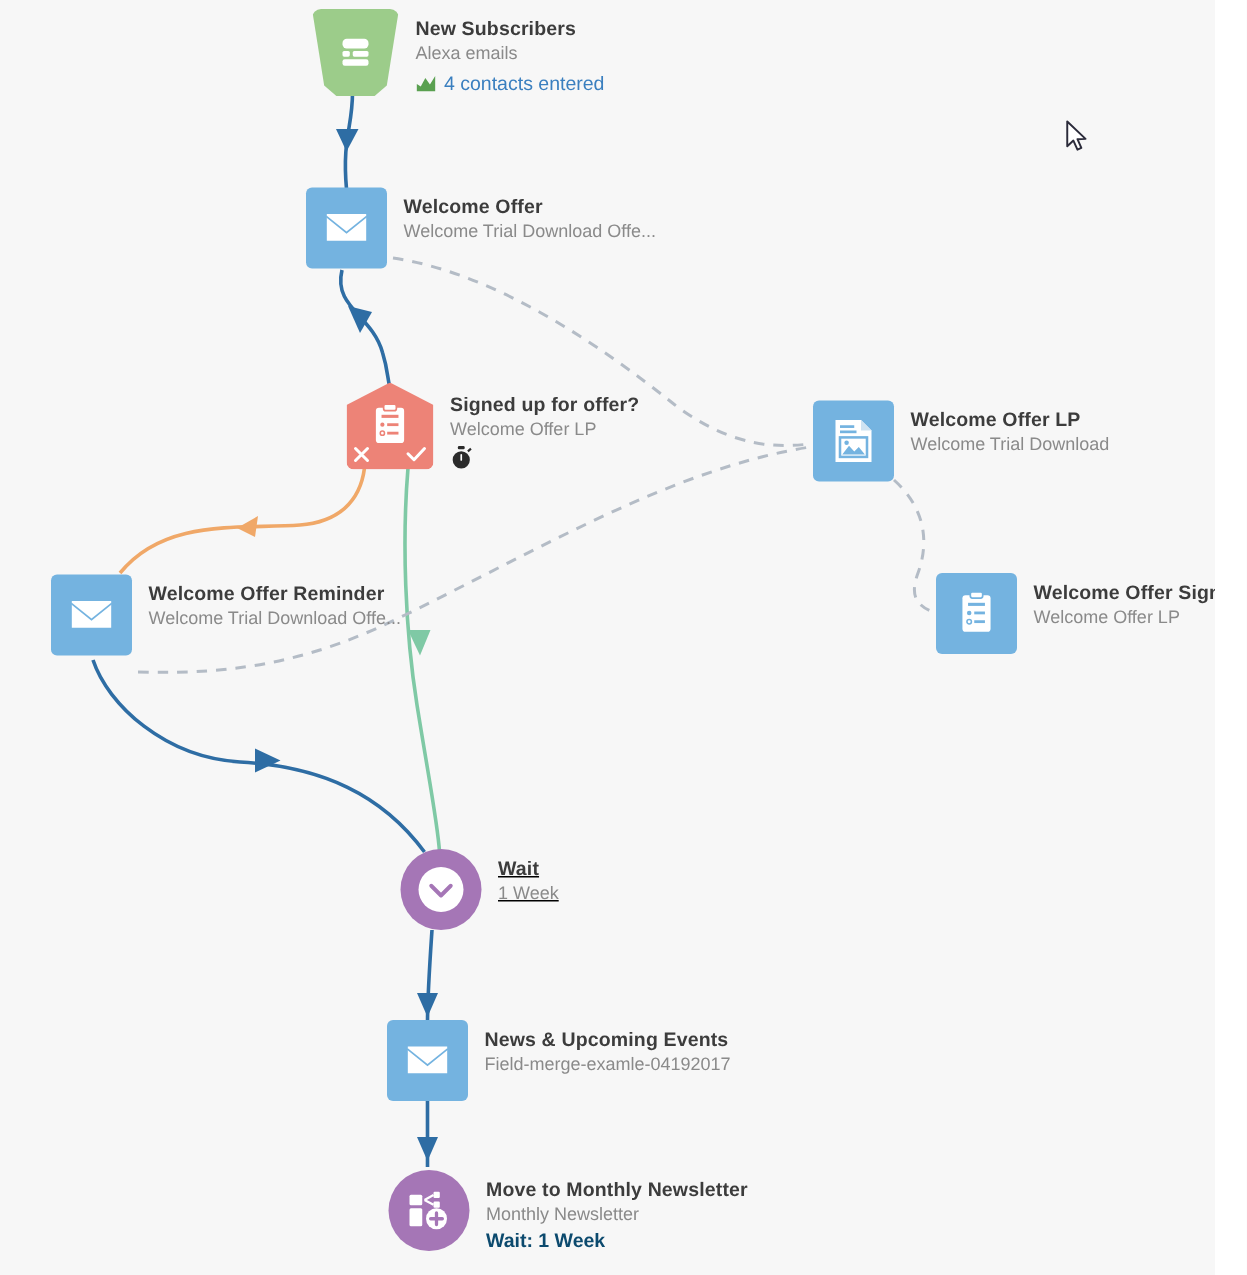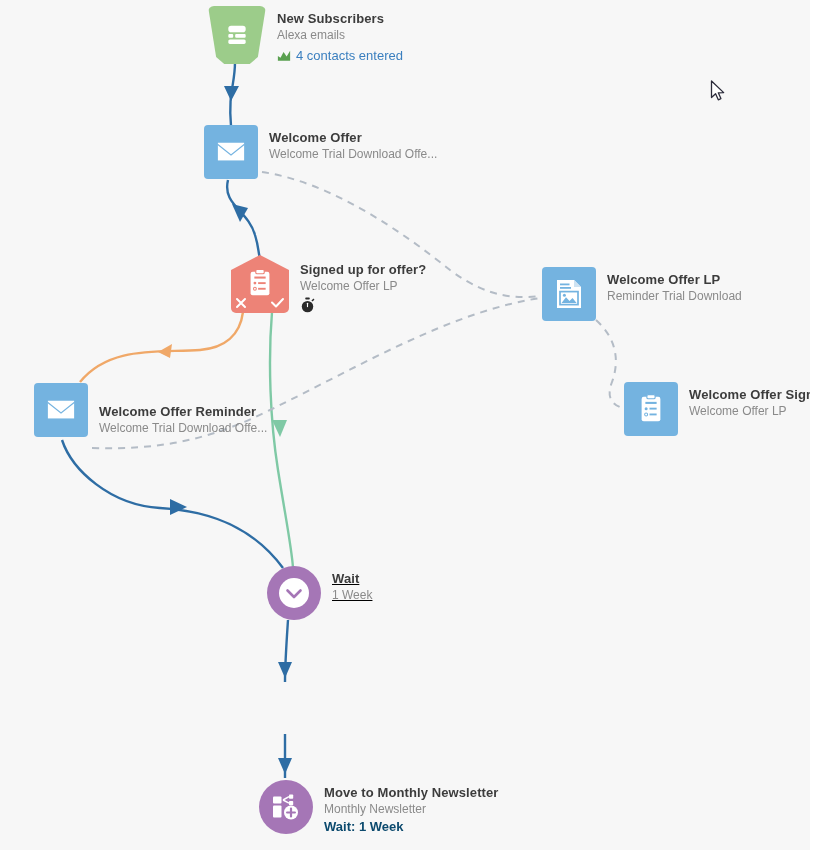--- a/index.html
+++ b/index.html
@@ -230,21 +230,21 @@
           <rect x="5" y="4.5" width="9.5" height="1.8" fill="#74b3e0"></rect>
           <rect x="5" y="8" width="11" height="1.8" fill="#74b3e0"></rect>
           <rect x="5" y="12.6" width="18" height="13" fill="none" stroke="#74b3e0" stroke-width="1.7"></rect>
           <path d="M6.5 24 L11 18.2 L14.5 22 L17.5 19 L21.6 24 Z" fill="#74b3e0"></path>
           <circle cx="9.4" cy="16.2" r="1.5" fill="#74b3e0"></circle>
         </svg>
       </div>
     </div>
     <div class="node-text">
       <div class="t-title">Welcome Offer LP</div>
-      <div class="t-sub">Reminder Trial Download</div>
+      <div class="t-sub">Welcome Trial Download</div>
     </div>
   </div>
 
   <div class="node" style="left:624px; top:382px;">
     <div class="node-icon">
       <div class="sq">
         <svg width="28" height="30" viewBox="0 0 28 32" aria-hidden="true">
           <rect x="4" y="3" width="20" height="26" rx="2.2" fill="#ffffff"></rect>
           <rect x="9.6" y="0.6" width="8.8" height="4.4" rx="1.4" fill="#ffffff" stroke="#74b3e0" stroke-width="1.2"></rect>
           <rect x="8" y="8.4" width="12" height="2.2" fill="#74b3e0"></rect>
@@ -254,21 +254,21 @@
           <rect x="12.4" y="20.8" width="7.6" height="2" fill="#74b3e0"></rect>
         </svg>
       </div>
     </div>
     <div class="node-text">
       <div class="t-title">Welcome Offer Sign-up</div>
       <div class="t-sub">Welcome Offer LP</div>
     </div>
   </div>
 
-  <div class="node" style="left:34px; top:383px;align-items:flex-end;">
+  <div class="node" style="left:34px; top:383px;">
     <div class="node-icon">
       <div class="sq">
         <svg width="30" height="24" viewBox="0 0 32 24" aria-hidden="true">
           <path d="M2 3.2 L30 3.2 L30 21 L2 21 Z" fill="#ffffff"></path>
           <path d="M2 3.2 L16 14.5 L30 3.2" fill="none" stroke="#74b3e0" stroke-width="2.4"></path>
           <path d="M2 3.2 L16 14.5 L30 3.2 L30 2 L2 2 Z" fill="#ffffff"></path>
         </svg>
       </div>
     </div>
     <div class="node-text">
@@ -285,20 +285,35 @@
           <path d="M10.5 14.5 L17 21 L23.5 14.5" fill="none" stroke="#a576b6" stroke-width="2.6" stroke-linecap="round" stroke-linejoin="round"></path>
         </svg>
       </div>
     </div>
     <div class="node-text">
       <div class="t-title">Wait</div>
       <div class="t-sub">1 Week</div>
     </div>
   </div>
 
+  <div class="node" style="left:258px; top:680px;">
+    <div class="node-icon">
+      <div class="sq">
+        <svg width="30" height="24" viewBox="0 0 32 24" aria-hidden="true">
+          <path d="M2 3.2 L30 3.2 L30 21 L2 21 Z" fill="#ffffff"></path>
+          <path d="M2 3.2 L16 14.5 L30 3.2" fill="none" stroke="#74b3e0" stroke-width="2.4"></path>
+          <path d="M2 3.2 L16 14.5 L30 3.2 L30 2 L2 2 Z" fill="#ffffff"></path>
+        </svg>
+      </div>
+    </div>
+    <div class="node-text">
+      <div class="t-title">News &amp; Upcoming Events</div>
+      <div class="t-sub">Field-merge-examle-04192017</div>
+    </div>
+  </div>
 
   <div class="node" style="left:259px; top:780px;">
     <div class="node-icon">
       <div class="circ">
         <svg width="32" height="32" viewBox="0 0 32 32" aria-hidden="true">
           <rect x="3" y="5.5" width="8.5" height="7" rx="1" fill="#ffffff"></rect>
           <rect x="19" y="3.5" width="4.2" height="4.2" rx="0.8" fill="#ffffff"></rect>
           <rect x="19" y="10" width="4.2" height="4.2" rx="0.8" fill="#ffffff"></rect>
           <path d="M13 9 L19 5.6 M13 9 L19 12.1" stroke="#ffffff" stroke-width="1.5" fill="none"></path>
           <rect x="3" y="14.5" width="8.5" height="12" rx="1" fill="#ffffff"></rect>

